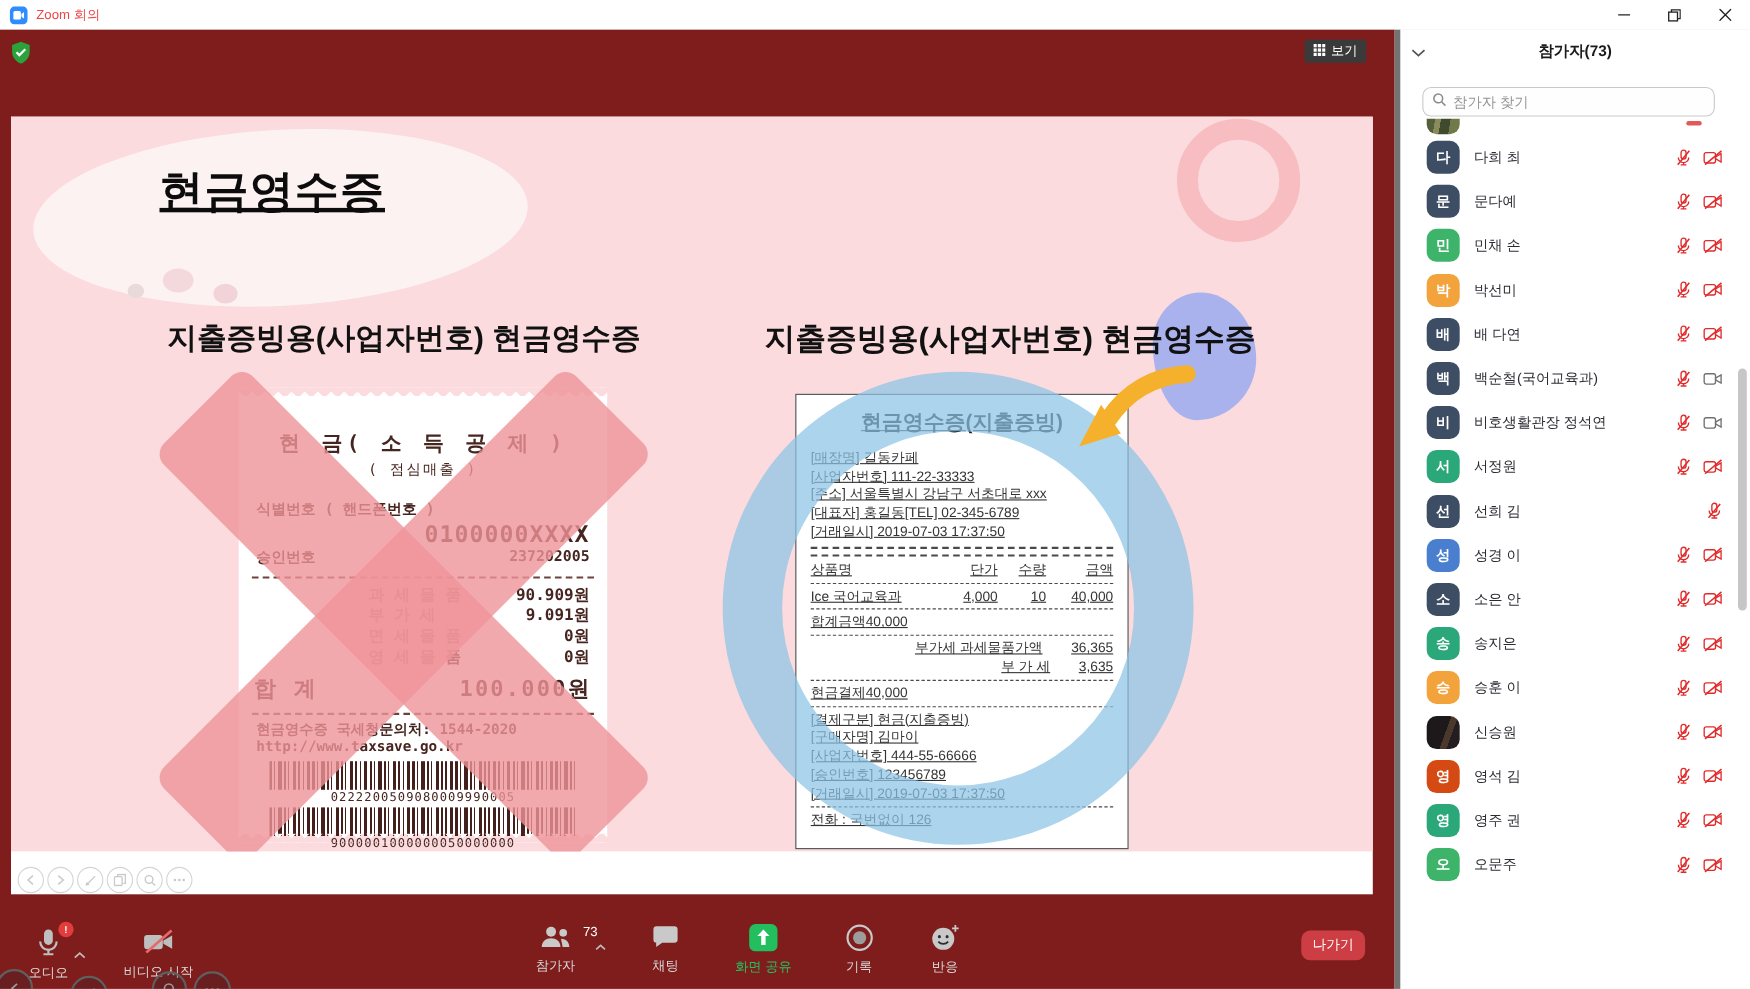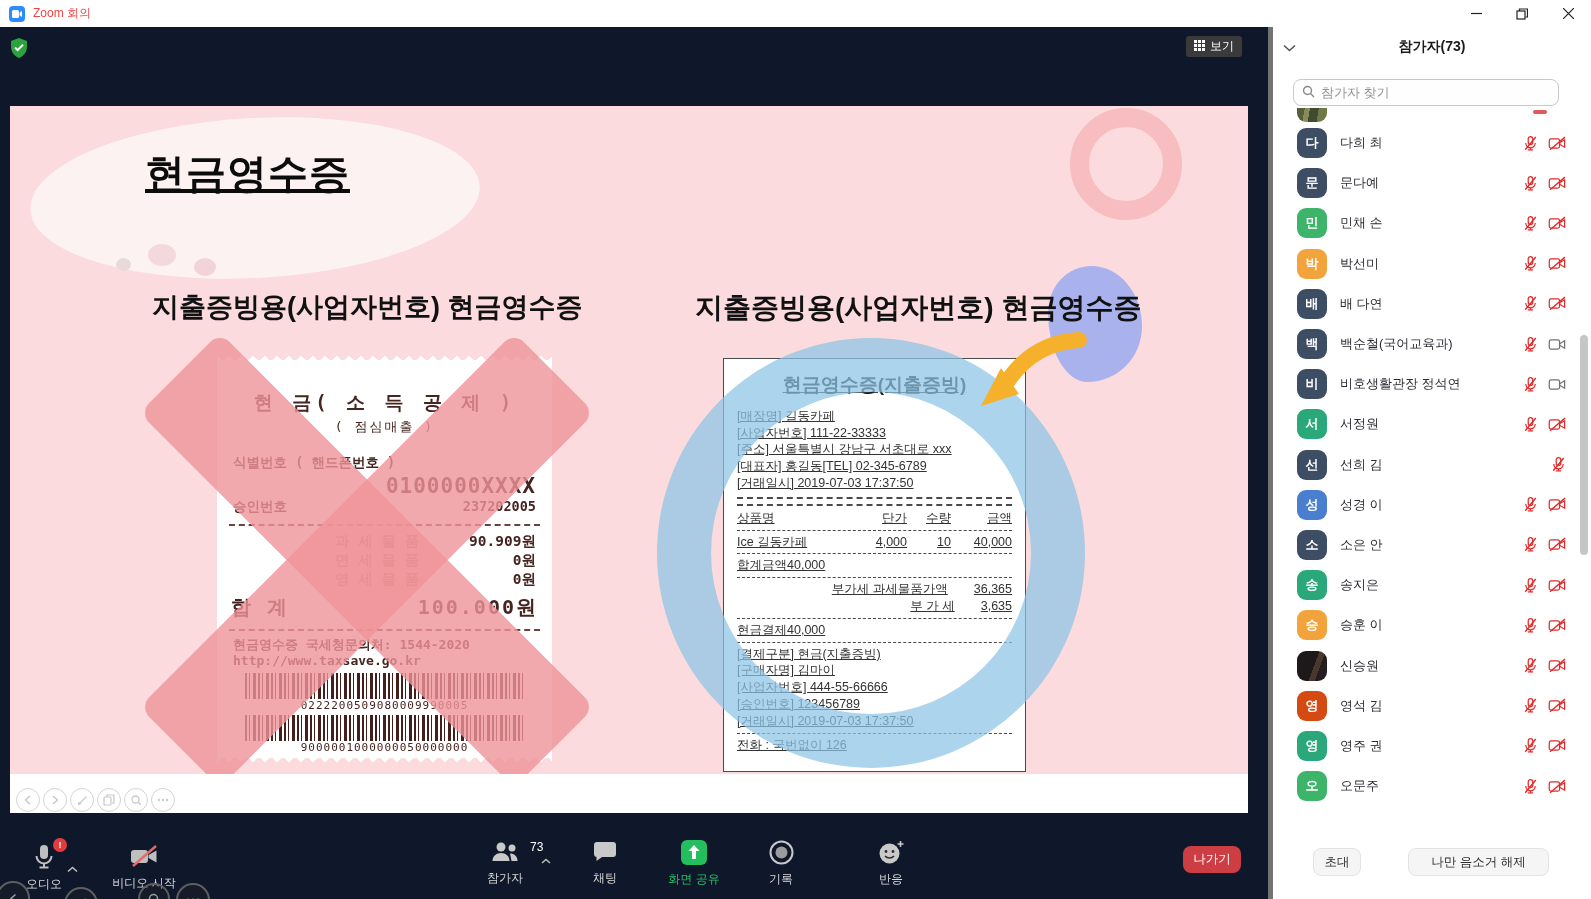--- a/index.html
+++ b/index.html
@@ -9,21 +9,21 @@
   
   .titlebar{position:absolute;left:0;top:0;width:1591px;height:27px;background:#ffffff;
             border-bottom:1px solid #d9d9d9;display:flex;align-items:center;}
   .zoom-logo{width:16px;height:16px;border-radius:4px;background:#2d8cff;margin:0 8px 0 9px;
              display:flex;align-items:center;justify-content:center;}
   .titlebar-title{font-size:12px;color:#ef4444;}
   .win-controls{position:absolute;right:0;top:0;height:27px;display:flex;}
   .win-btn{width:46px;height:27px;display:flex;align-items:center;justify-content:center;color:#222;}
 
   
-  .meeting{position:absolute;left:0;top:27px;width:1268px;height:872px;background:#0f172a;}
+  .meeting{position:absolute;left:0;top:27px;width:1268px;height:872px;background:#7f1d1d;}
   .shield{position:absolute;left:10px;top:11px;width:18px;height:20px;}
   .view-btn{position:absolute;right:26px;top:9px;height:21px;background:#3a3a3a;border:none;
             border-radius:3px;color:#fff;font-size:12px;display:flex;align-items:center;
             gap:5px;padding:0 8px;font-family:inherit;}
 
   
   .slide{position:absolute;left:10px;top:79px;width:1238px;height:707px;background:#ffffff;overflow:hidden;}
   .slide-pink{position:absolute;left:0;top:0;width:1238px;height:668px;background:#fbdbdd;overflow:hidden;}
   .title-blob{position:absolute;left:20px;top:12px;width:450px;height:160px;background:#fdf2f2;
               border-radius:50%;transform:rotate(-3deg);}
@@ -216,20 +216,24 @@
           <span>승인번호</span>
           <span>237202005</span>
         </div>
         <div class="rl-sep"></div>
         <div>
             <div class="tax-line">
               <span>과 세 물 품</span>
               <span>90.909원</span>
             </div>
             <div class="tax-line">
+              <span>부   가   세</span>
+              <span>9.091원</span>
+            </div>
+            <div class="tax-line">
               <span>면 세 물 품</span>
               <span>0원</span>
             </div>
             <div class="tax-line">
               <span>영 세 물 품</span>
               <span>0원</span>
             </div>
           </div>
         <div class="rl-total">
           <span>합    계</span>
@@ -262,21 +266,21 @@
         <div>[거래일시] 2019-07-03 17:37:50</div>
         <div class="rr-eq"></div>
         <div class="rr-cols">
           <span class="c1">상품명</span>
           <span class="c2">단가</span>
           <span class="c3">수량</span>
           <span class="c4">금액</span>
         </div>
         <div class="rr-dash"></div>
         <div class="rr-cols">
-          <span class="c1">Ice 길동카페</span>
+          <span class="c1">Ice 국어교육과</span>
           <span class="c2">4,000</span>
           <span class="c3">10</span>
           <span class="c4">40,000</span>
         </div>
         <div class="rr-dash"></div>
         <div class="rr-split">
           <span>합계금액</span>
           <span>40,000</span>
         </div>
         <div class="rr-dash"></div>
@@ -445,21 +449,21 @@
     <button class="tb-btn" style="left:742px;">
       <span>
         <svg width="25" height="25" viewBox="0 0 25 25">
             <circle cx="12.5" cy="12.5" r="11" fill="none" stroke="#c9c9c9" stroke-width="2"></circle>
             <circle cx="12.5" cy="12.5" r="6" fill="#9c9c9c"></circle>
           </svg>
       </span>
       <span class="tb-label">기록</span>
     </button>
 
-    <button class="tb-btn" style="left:852px;">
+    <button class="tb-btn" style="left:820px;">
       <span>
         <svg width="27" height="25" viewBox="0 0 27 25">
             <circle cx="11.5" cy="13.5" r="10" fill="#c9c9c9"></circle>
             <circle cx="8" cy="11.5" r="1.4" fill="#2c2c2c"></circle>
             <circle cx="15" cy="11.5" r="1.4" fill="#2c2c2c"></circle>
             <path d="M7 16a6 6 0 0 0 9 0" stroke="#2c2c2c" stroke-width="1.5" fill="none"></path>
             <path d="M22.5 1v6M19.5 4h6" stroke="#c9c9c9" stroke-width="1.6"></path>
           </svg>
       </span>
       <span class="tb-label">반응</span>
@@ -922,19 +926,15 @@
                 <rect x="1.2" y="3" width="11" height="10" rx="2"></rect>
                 <path d="M12.2 7.2 17.6 4v8l-5.4-3.2z"></path>
               </g>
               <line x1="2" y1="14.6" x2="18" y2="1.2" stroke="#e02b2b" stroke-width="1.5"></line>
             </svg>
           </span>
         </span>
       </div>
     </div>
 
-  <div class="panel-footer">
-    <button class="pf-btn" style="left:40px;width:48px;">초대</button>
-    <button class="pf-btn" style="left:135px;width:141px;">나만 음소거 해제</button>
-  </div>
 
   <div class="scroll-thumb"></div>
 </aside>
 
 </body></html>

